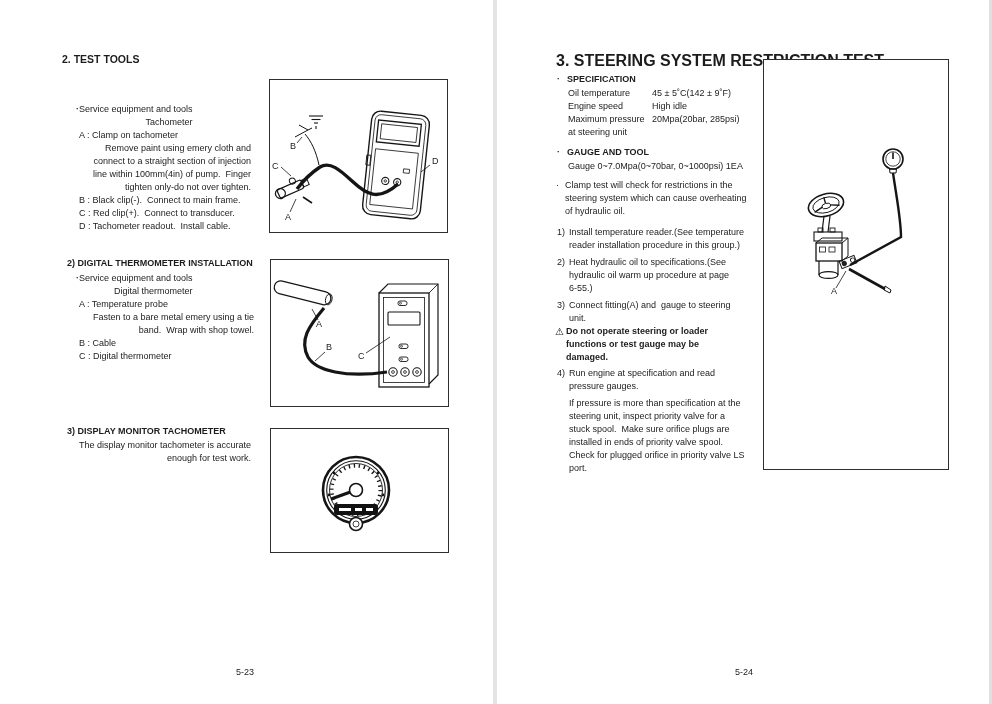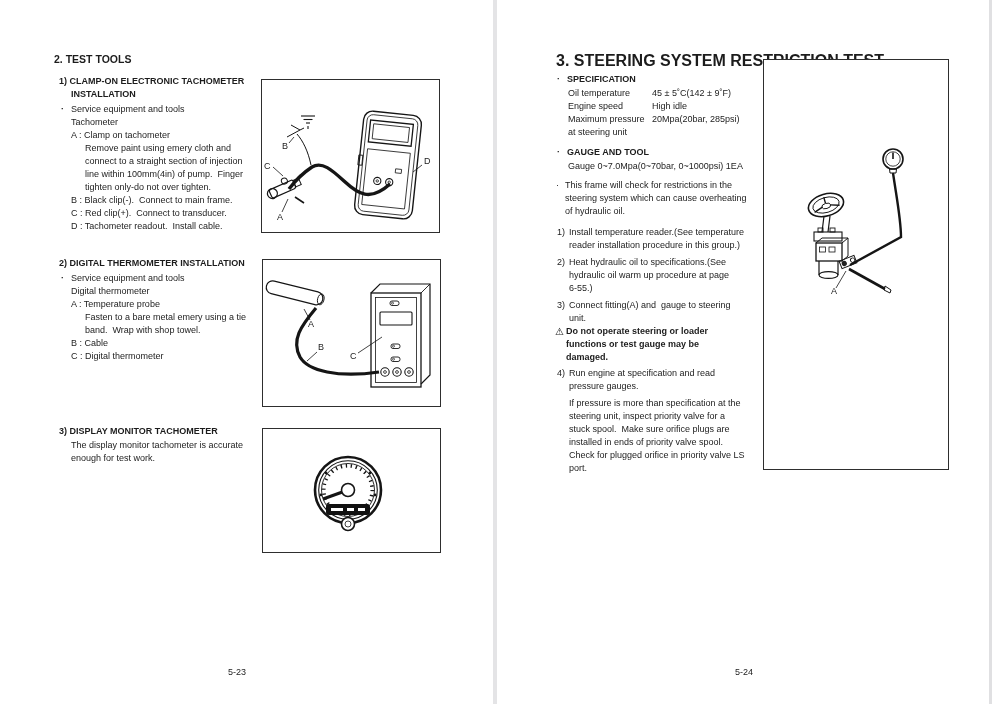--- a/index.html
+++ b/index.html
@@ -23,28 +23,24 @@
   .stepnum{flex:0 0 12px;}
   .bullet{flex:0 0 10px;}
   .spec-label{width:84px;flex:0 0 84px;}
   .pagenum{font-size:9px;white-space:pre;}
   .figlabel{position:absolute;font-size:9px;font-weight:normal;color:#222;}
   .warn-icon{flex:0 0 11px;font-size:10px;line-height:13px;font-weight:bold;}
 </style>
 </head>
 <body>
 
-<div class="abs" style="left:4px;top:0;width:493px;height:572px;">
+<div class="abs" style="left:12px;top:0;width:493px;height:572px;text-align:right;">
 
   <div class="abs title-l" style="left:50px;top:53px;">2. TEST TOOLS</div>
 
-  <div class="abs" style="left:55px;top:75px;">
-    <div class="h2">1) CLAMP-ON ELECTRONIC TACHOMETER</div>
-    <div class="h2" style="margin-left:12px;">INSTALLATION</div>
-  </div>
 
   <div class="abs row" style="left:57px;top:103px;width:190px;">
     <span class="t b bullet">·</span>
     <div class="lines">
         <div>Service equipment and tools</div>
         <div>Tachometer</div>
       </div>
   </div>
 
   <div class="abs t" style="left:67px;top:129px;">A : Clamp on tachometer</div>
@@ -239,21 +235,21 @@
 
   <div class="abs row" style="left:60px;top:146px;">
     <span class="t b bullet">·</span>
     <span class="h2">GAUGE AND TOOL</span>
   </div>
   <div class="abs t" style="left:71px;top:160px;">Gauge 0~7.0Mpa(0~70bar, 0~1000psi) 1EA</div>
 
   <div class="abs row" style="left:59px;top:179px;width:200px;">
     <span class="t bullet" style="flex-basis:9px;">·</span>
     <div class="lines">
-        <div>This frame will check for restrictions in the</div>
+        <div>Clamp test will check for restrictions in the</div>
         <div>steering system which can cause overheating</div>
         <div>of hydraulic oil.</div>
       </div>
   </div>
 
   <div class="abs row" style="left:60px;top:226px;">
     <span class="t stepnum">1)</span>
     <div class="lines">
         <div>Install temperature reader.(See temperature</div>
         <div>reader installation procedure in this group.)</div>

